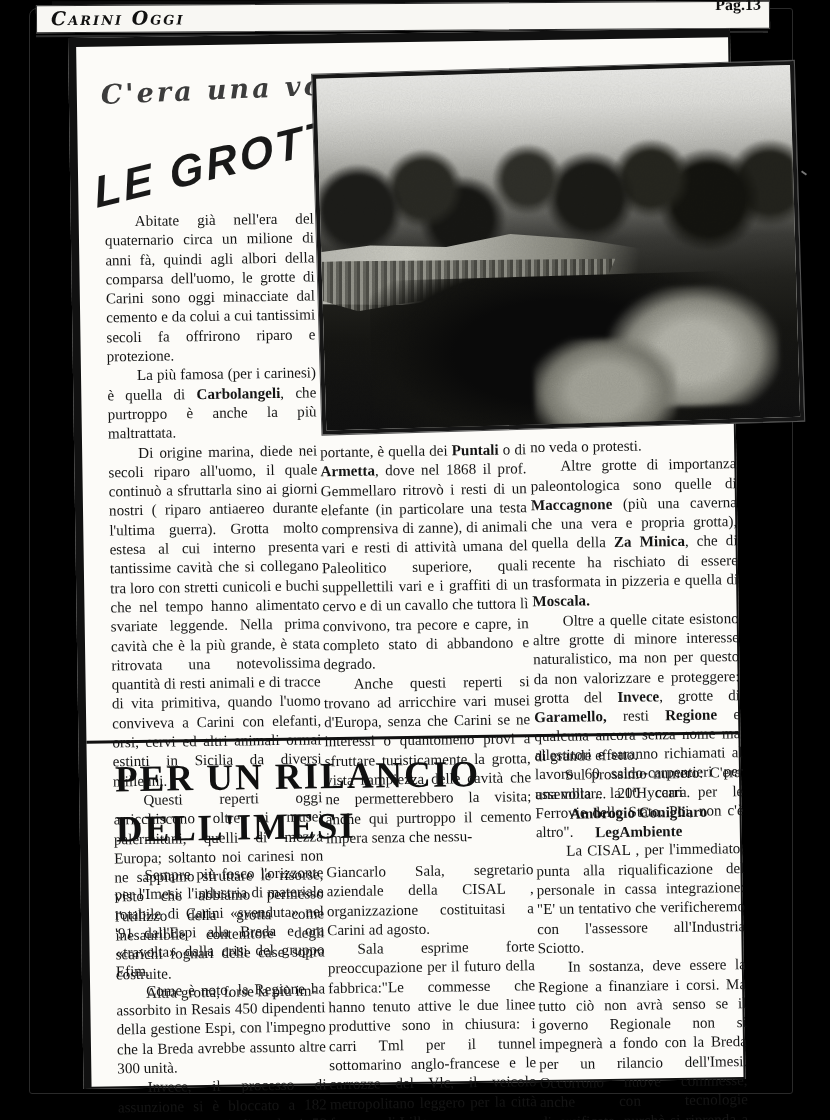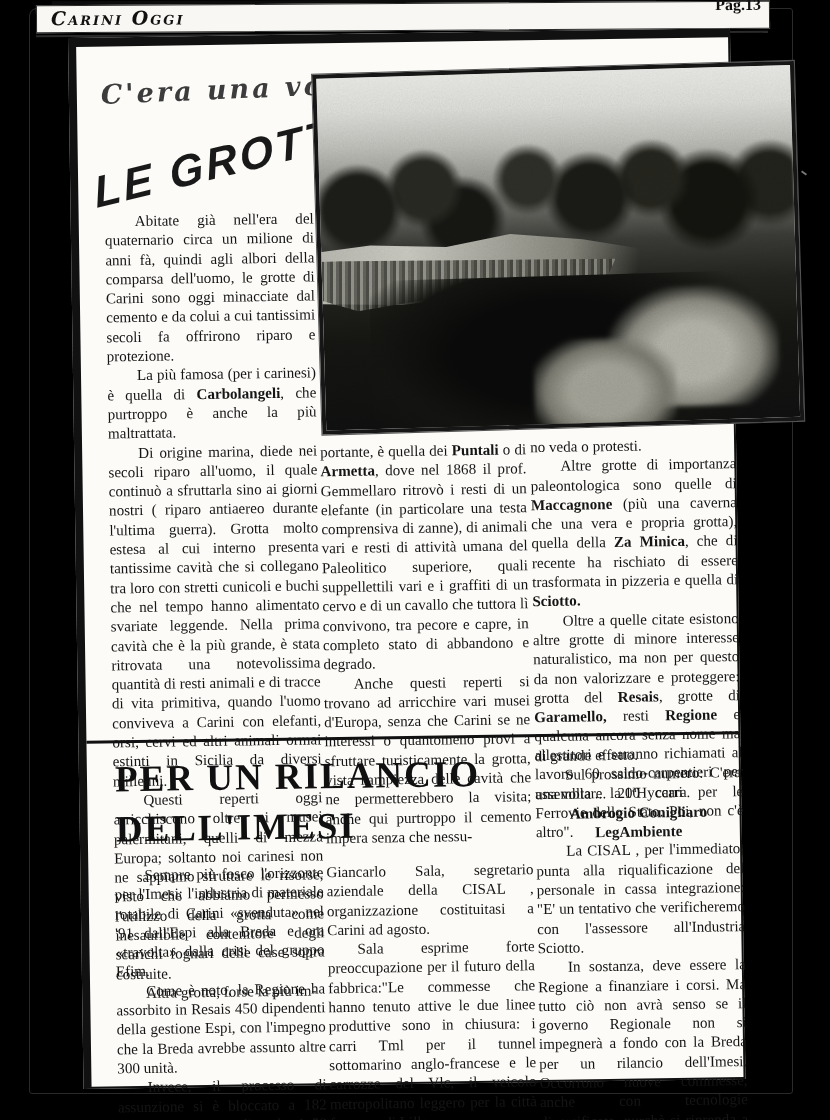--- a/index.html
+++ b/index.html
@@ -125,22 +125,22 @@
         <p><span>Questi reperti oggi arricchiscono oltre ai musei palermitani, quelli di mezza Europa; soltanto noi carinesi non ne sappiamo sfruttare le risorse, visto che abbiamo permesso l'utilizzo della grotta come inesauribile contenitore degli scarichi fognari delle case sopra costruite.</span></p>
         <p><span>Altra grotta, forse la più im-</span></p>
       </div>
     <div class="col cont a1c2">
         <p><span>portante, è quella dei </span><span class="b">Puntali</span><span> o di </span><span class="b">Armetta</span><span>, dove nel 1868 il prof. Gemmellaro ritrovò i resti di un elefante (in particolare una testa comprensiva di zanne), di animali vari e resti di attività umana del Paleolitico superiore, quali suppellettili vari e i graffiti di un cervo e di un cavallo che tuttora lì convivono, tra pecore e capre, in completo stato di abbandono e degrado.</span></p>
         <p><span>Anche questi reperti si trovano ad arricchire vari musei d'Europa, senza che Carini se ne interessi o quantomeno provi a sfruttare turisticamente la grotta, vista l'ampiezza delle cavità che ne permetterebbero la visita; anche qui purtroppo il cemento impera senza che nessu-</span></p>
       </div>
     <div class="col cont a1c3">
 
     <p><span>no veda o protesti.</span></p>
-        <p><span>Altre grotte di importanza paleontologica sono quelle di </span><span class="b">Maccagnone</span><span> (più una caverna che una vera e propria grotta), quella della </span><span class="b">Za Minica</span><span>, che di recente ha rischiato di essere trasformata in pizzeria e quella di </span><span class="b">Sciotto.</span></p>
-        <p><span>Oltre a quelle citate esistono altre grotte di minore interesse naturalistico, ma non per questo da non valorizzare e proteggere: grotta del </span><span class="b">Resais</span><span>, grotte di  </span><span class="b">Garamello,</span><span> resti </span><span class="b">Regione</span><span> e qualcuna ancora senza nome ma di grande effetto.</span></p>
+        <p><span>Altre grotte di importanza paleontologica sono quelle di </span><span class="b">Maccagnone</span><span> (più una caverna che una vera e propria grotta), quella della </span><span class="b">Za Minica</span><span>, che di recente ha rischiato di essere trasformata in pizzeria e quella di </span><span class="b">Moscala.</span></p>
+        <p><span>Oltre a quelle citate esistono altre grotte di minore interesse naturalistico, ma non per questo da non valorizzare e proteggere: grotta del </span><span class="b">Invece</span><span>, grotte di  </span><span class="b">Garamello,</span><span> resti </span><span class="b">Regione</span><span> e qualcuna ancora senza nome ma di grande effetto.</span></p>
         <p><span>Sul prossimo numero: C'era una volta ... la 1ªHyccara.</span></p>
         <p class="sig">
           <span class="sigline">Ambrogio Conigliaro</span>
           <span class="sigline">LegAmbiente</span>
         </p>
       </div>
 
     <div class="divider"></div>
 
     <div class="imesi-title">

